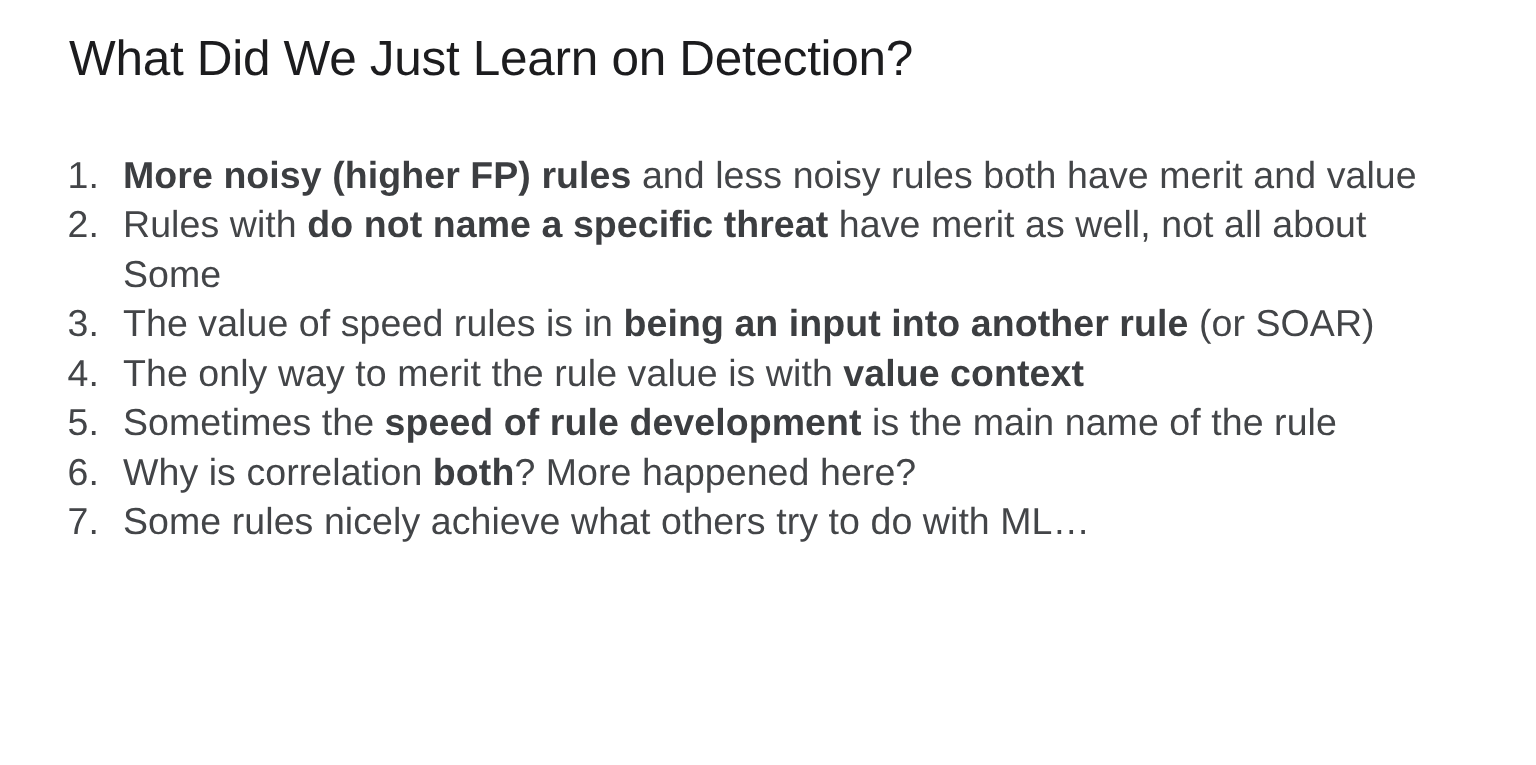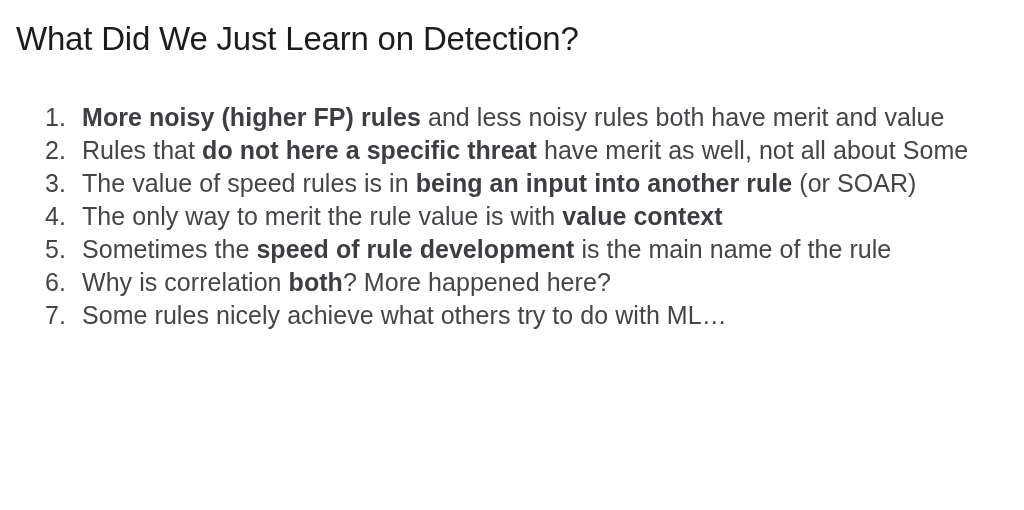--- a/index.html
+++ b/index.html
@@ -16,21 +16,21 @@
   }
   .slide {
     position: relative;
     width: 1024px;
     height: 510px;
     background: #ffffff;
     box-sizing: border-box;
   }
   .slide-title {
     position: absolute;
-    left: 16px;
+    left: 46px;
     top: 18px;
     width: 960px;
     font-size: 33px;
     font-weight: 400;
     line-height: 42px;
     letter-spacing: -0.2px;
     color: #1c1c1e;
     white-space: nowrap;
   }
   .body-list {
@@ -80,21 +80,21 @@
 
   <div class="slide-title">What Did We Just Learn on Detection?</div>
 
   <ol class="body-list">
       <li class="list-item">
         <span class="list-marker">1.</span>
         <span class="list-text"><b>More noisy (higher FP) rules</b><span> and less noisy rules both have merit and value</span></span>
       </li>
       <li class="list-item">
         <span class="list-marker">2.</span>
-        <span class="list-text"><span>Rules that </span><b>do not here a specific threat</b><span> have merit as well, not all about Some</span></span>
+        <span class="list-text"><span>Rules with </span><b>do not name a specific threat</b><span> have merit as well, not all about Some</span></span>
       </li>
       <li class="list-item">
         <span class="list-marker">3.</span>
         <span class="list-text"><span>The value of speed rules is in </span><b>being an input into another rule</b><span> (or SOAR)</span></span>
       </li>
       <li class="list-item">
         <span class="list-marker">4.</span>
         <span class="list-text"><span>The only way to merit the rule value is with </span><b>value context</b></span>
       </li>
       <li class="list-item">

